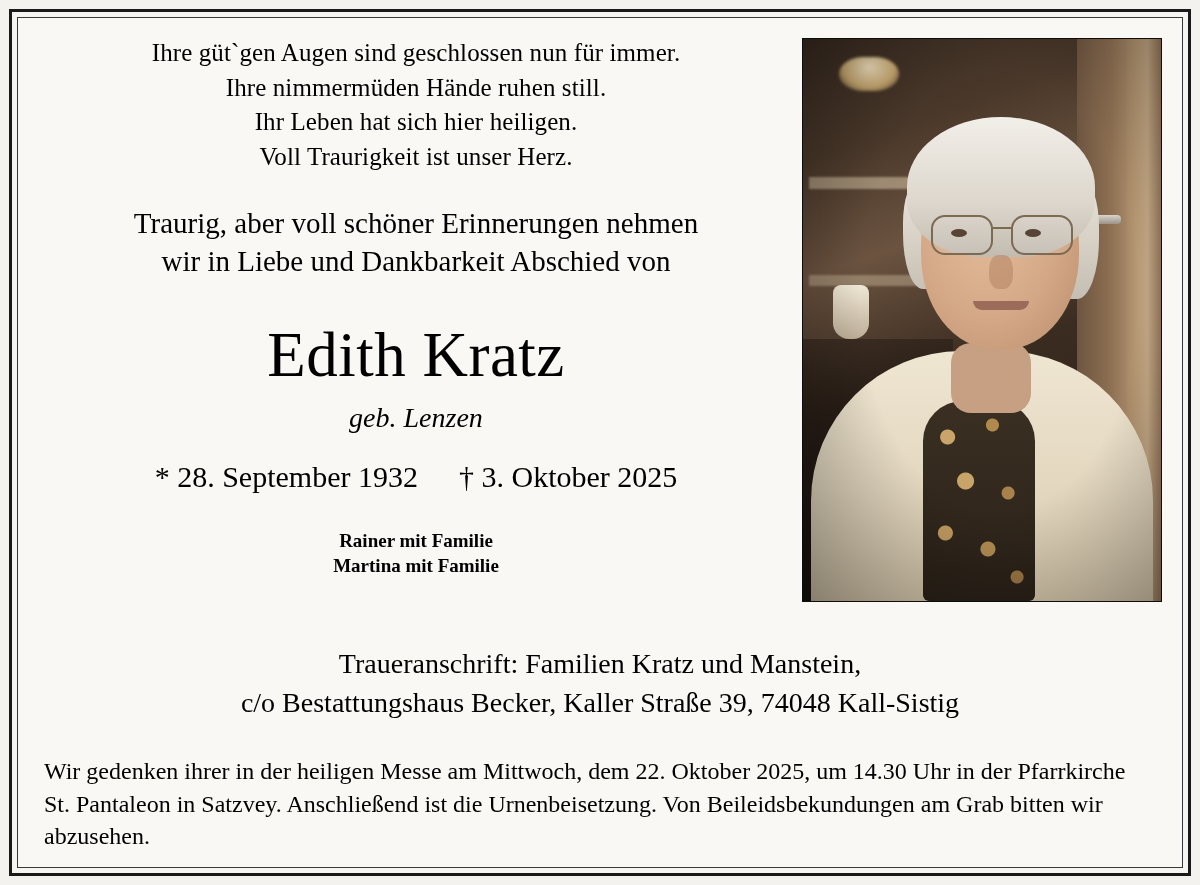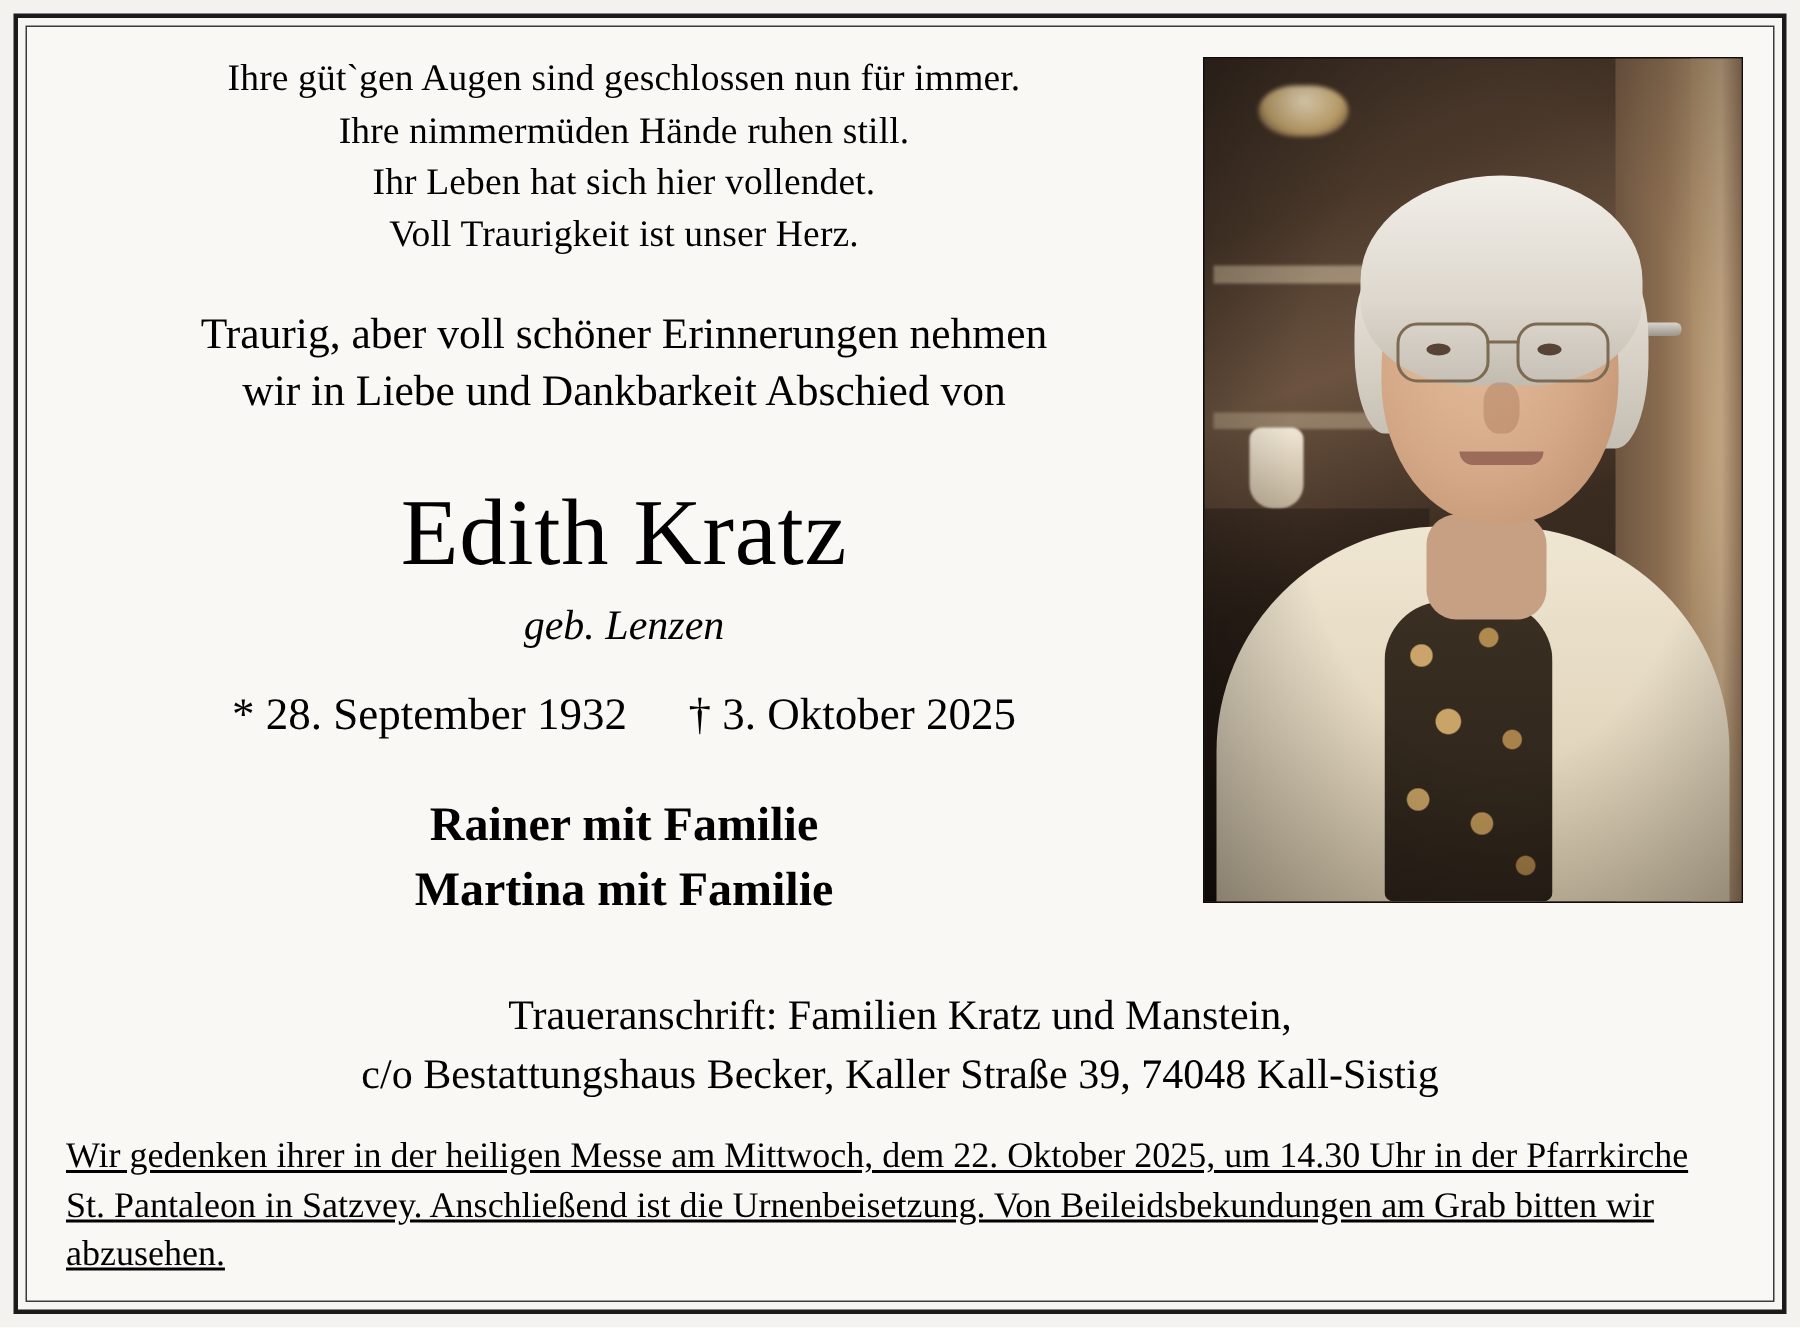--- a/index.html
+++ b/index.html
@@ -271,63 +271,62 @@
     font-style: italic;
   }
   .dates {
     margin-top: 26px;
     font-size: 30px;
     white-space: nowrap;
   }
   .dates .gap { display: inline-block; width: 26px; }
   .survivors {
     margin-top: 34px;
-    font-size: 32px;
+    font-size: 19px;
     font-weight: bold;
     line-height: 1.36;
   }
 
   
   .bottom {
     position: absolute;
     left: 0;
     bottom: 14px;
     width: 100%;
     box-sizing: border-box;
     padding: 0 26px 0 26px;
   }
   .address {
     font-size: 28px;
     line-height: 1.40;
     text-align: center;
   }
   .service {
-    margin-top: 19px;
+    margin-top: 33px;
     font-size: 24px;
     line-height: 1.36;
     text-align: left;
-    text-decoration: underline;
   }
 </style>
 </head>
 <body>
 
 <div class="page">
   <div class="outer-frame">
     <div class="inner-frame">
       <div class="content">
 
         <div class="top-area">
 
           <div class="text-col">
 
             <div class="verse">
               <div>Ihre güt`gen Augen sind geschlossen nun für immer.</div>
               <div>Ihre nimmermüden Hände ruhen still.</div>
-              <div>Ihr Leben hat sich hier vollendet.</div>
+              <div>Ihr Leben hat sich hier heiligen.</div>
               <div>Voll Traurigkeit ist unser Herz.</div>
             </div>
 
             <div class="farewell">
               <div>Traurig, aber voll schöner Erinnerungen nehmen</div>
               <div>wir in Liebe und Dankbarkeit Abschied von</div>
             </div>
 
             <div class="name">Edith Kratz</div>
             <div class="maiden">geb. Lenzen</div>

